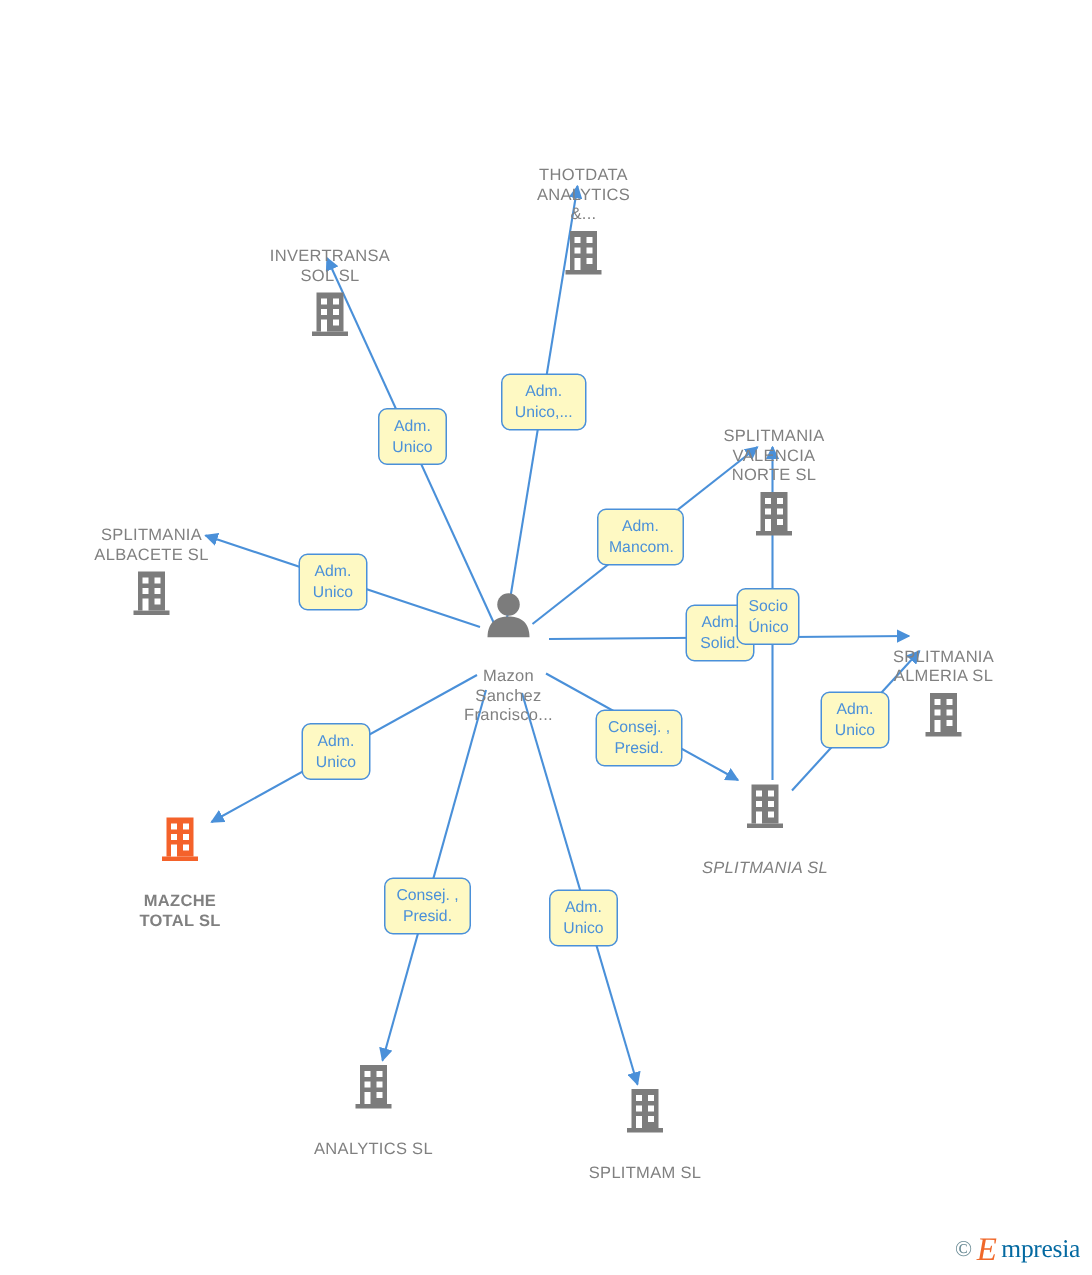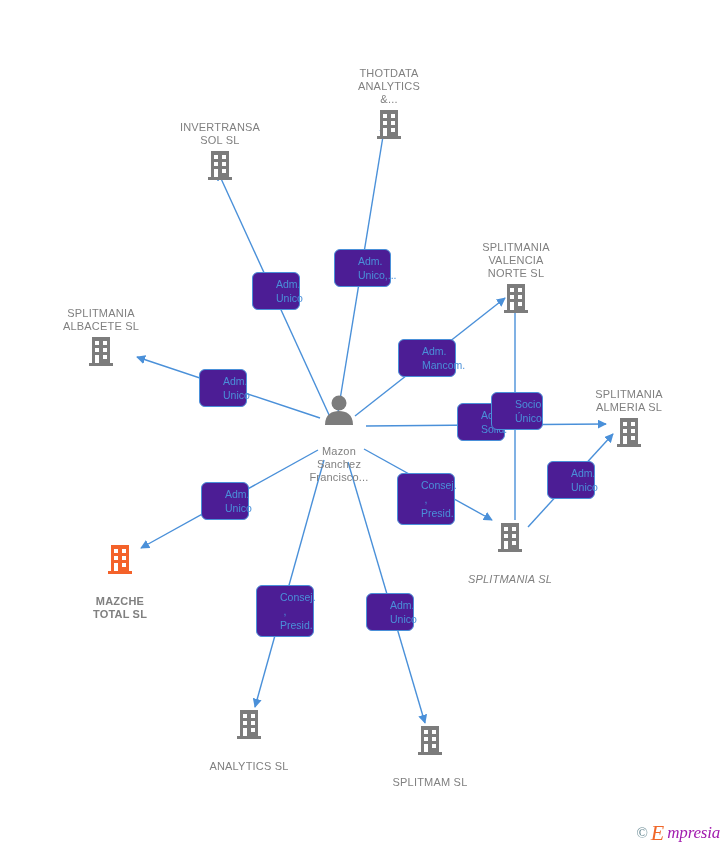--- a/index.html
+++ b/index.html
@@ -36,33 +36,33 @@
     font-family: "Liberation Sans", sans-serif;
   }
   .node-label.highlight {
     color: #808080;
     font-weight: bold;
   }
   .node-icon {
     display: block;
     margin: 0 auto;
   }
-  .node.label-top .node-label { margin-bottom: 2px; }
+  .node.label-top .node-label { margin-bottom: 2px; margin-top: 44px; }
   .node.label-bottom .node-label { margin-top: 20px; }
 
   .edge-label {
     position: absolute;
     border: 1.4px solid #4a90d9;
     border-radius: 6px;
-    background: #4c1d95;
+    background: #fef9c3;
     color: #4a90d9;
     font-size: 10.5px;
     line-height: 14px;
     text-align: center;
-    padding: 4px 23px;
+    padding: 4px 7px;
     white-space: pre-line;
     font-family: "Liberation Sans", sans-serif;
     box-sizing: border-box;
   }
   .watermark {
     position: absolute;
     right: 8px;
     bottom: 8px;
     display: flex;
     align-items: center;
@@ -75,23 +75,22 @@
   }
   .wm-e {
     font-size: 22px;
     color: #f0682a;
     font-family: "Liberation Serif", serif;
     font-style: italic;
     line-height: 18px;
   }
   .wm-text {
     font-size: 17px;
-    color: #a21caf;
+    color: #0369a1;
     font-family: "Liberation Serif", serif;
-    font-style: italic;
     letter-spacing: -0.2px;
     line-height: 18px;
   }
 </style>
 </head>
 <body>
 
 <svg id="graph-canvas" viewBox="0 0 728 850">
   <defs>
     <marker id="arrow" viewBox="0 0 10 10" refX="9" refY="5" markerWidth="6.5" markerHeight="6.5" orient="auto-start-reverse">
@@ -281,21 +280,21 @@
     <div class="edge-label" style="left: 457px; top: 403px; width: 46px; min-height: 36px;">Adm.
 Solid.</div>
     <div class="edge-label" style="left: 397px; top: 473px; width: 58px; min-height: 36px;">Consej. ,
 Presid.</div>
     <div class="edge-label" style="left: 201px; top: 482px; width: 46px; min-height: 36px;">Adm.
 Unico</div>
     <div class="edge-label" style="left: 256px; top: 585px; width: 58px; min-height: 36px;">Consej. ,
 Presid.</div>
     <div class="edge-label" style="left: 366px; top: 593px; width: 46px; min-height: 36px;">Adm.
 Unico</div>
-    <div class="edge-label" style="left: 491px; top: 392px; width: 52px; min-height: 38px;">Socio
+    <div class="edge-label" style="left: 491px; top: 392px; width: 42px; min-height: 38px;">Socio
 Único</div>
     <div class="edge-label" style="left: 547px; top: 461px; width: 46px; min-height: 36px;">Adm.
 Unico</div>
   </div>
 
 <div class="watermark">
   <span class="wm-c">©</span>
   <span class="wm-e">E</span>
   <span class="wm-text">mpresia</span>
 </div>

